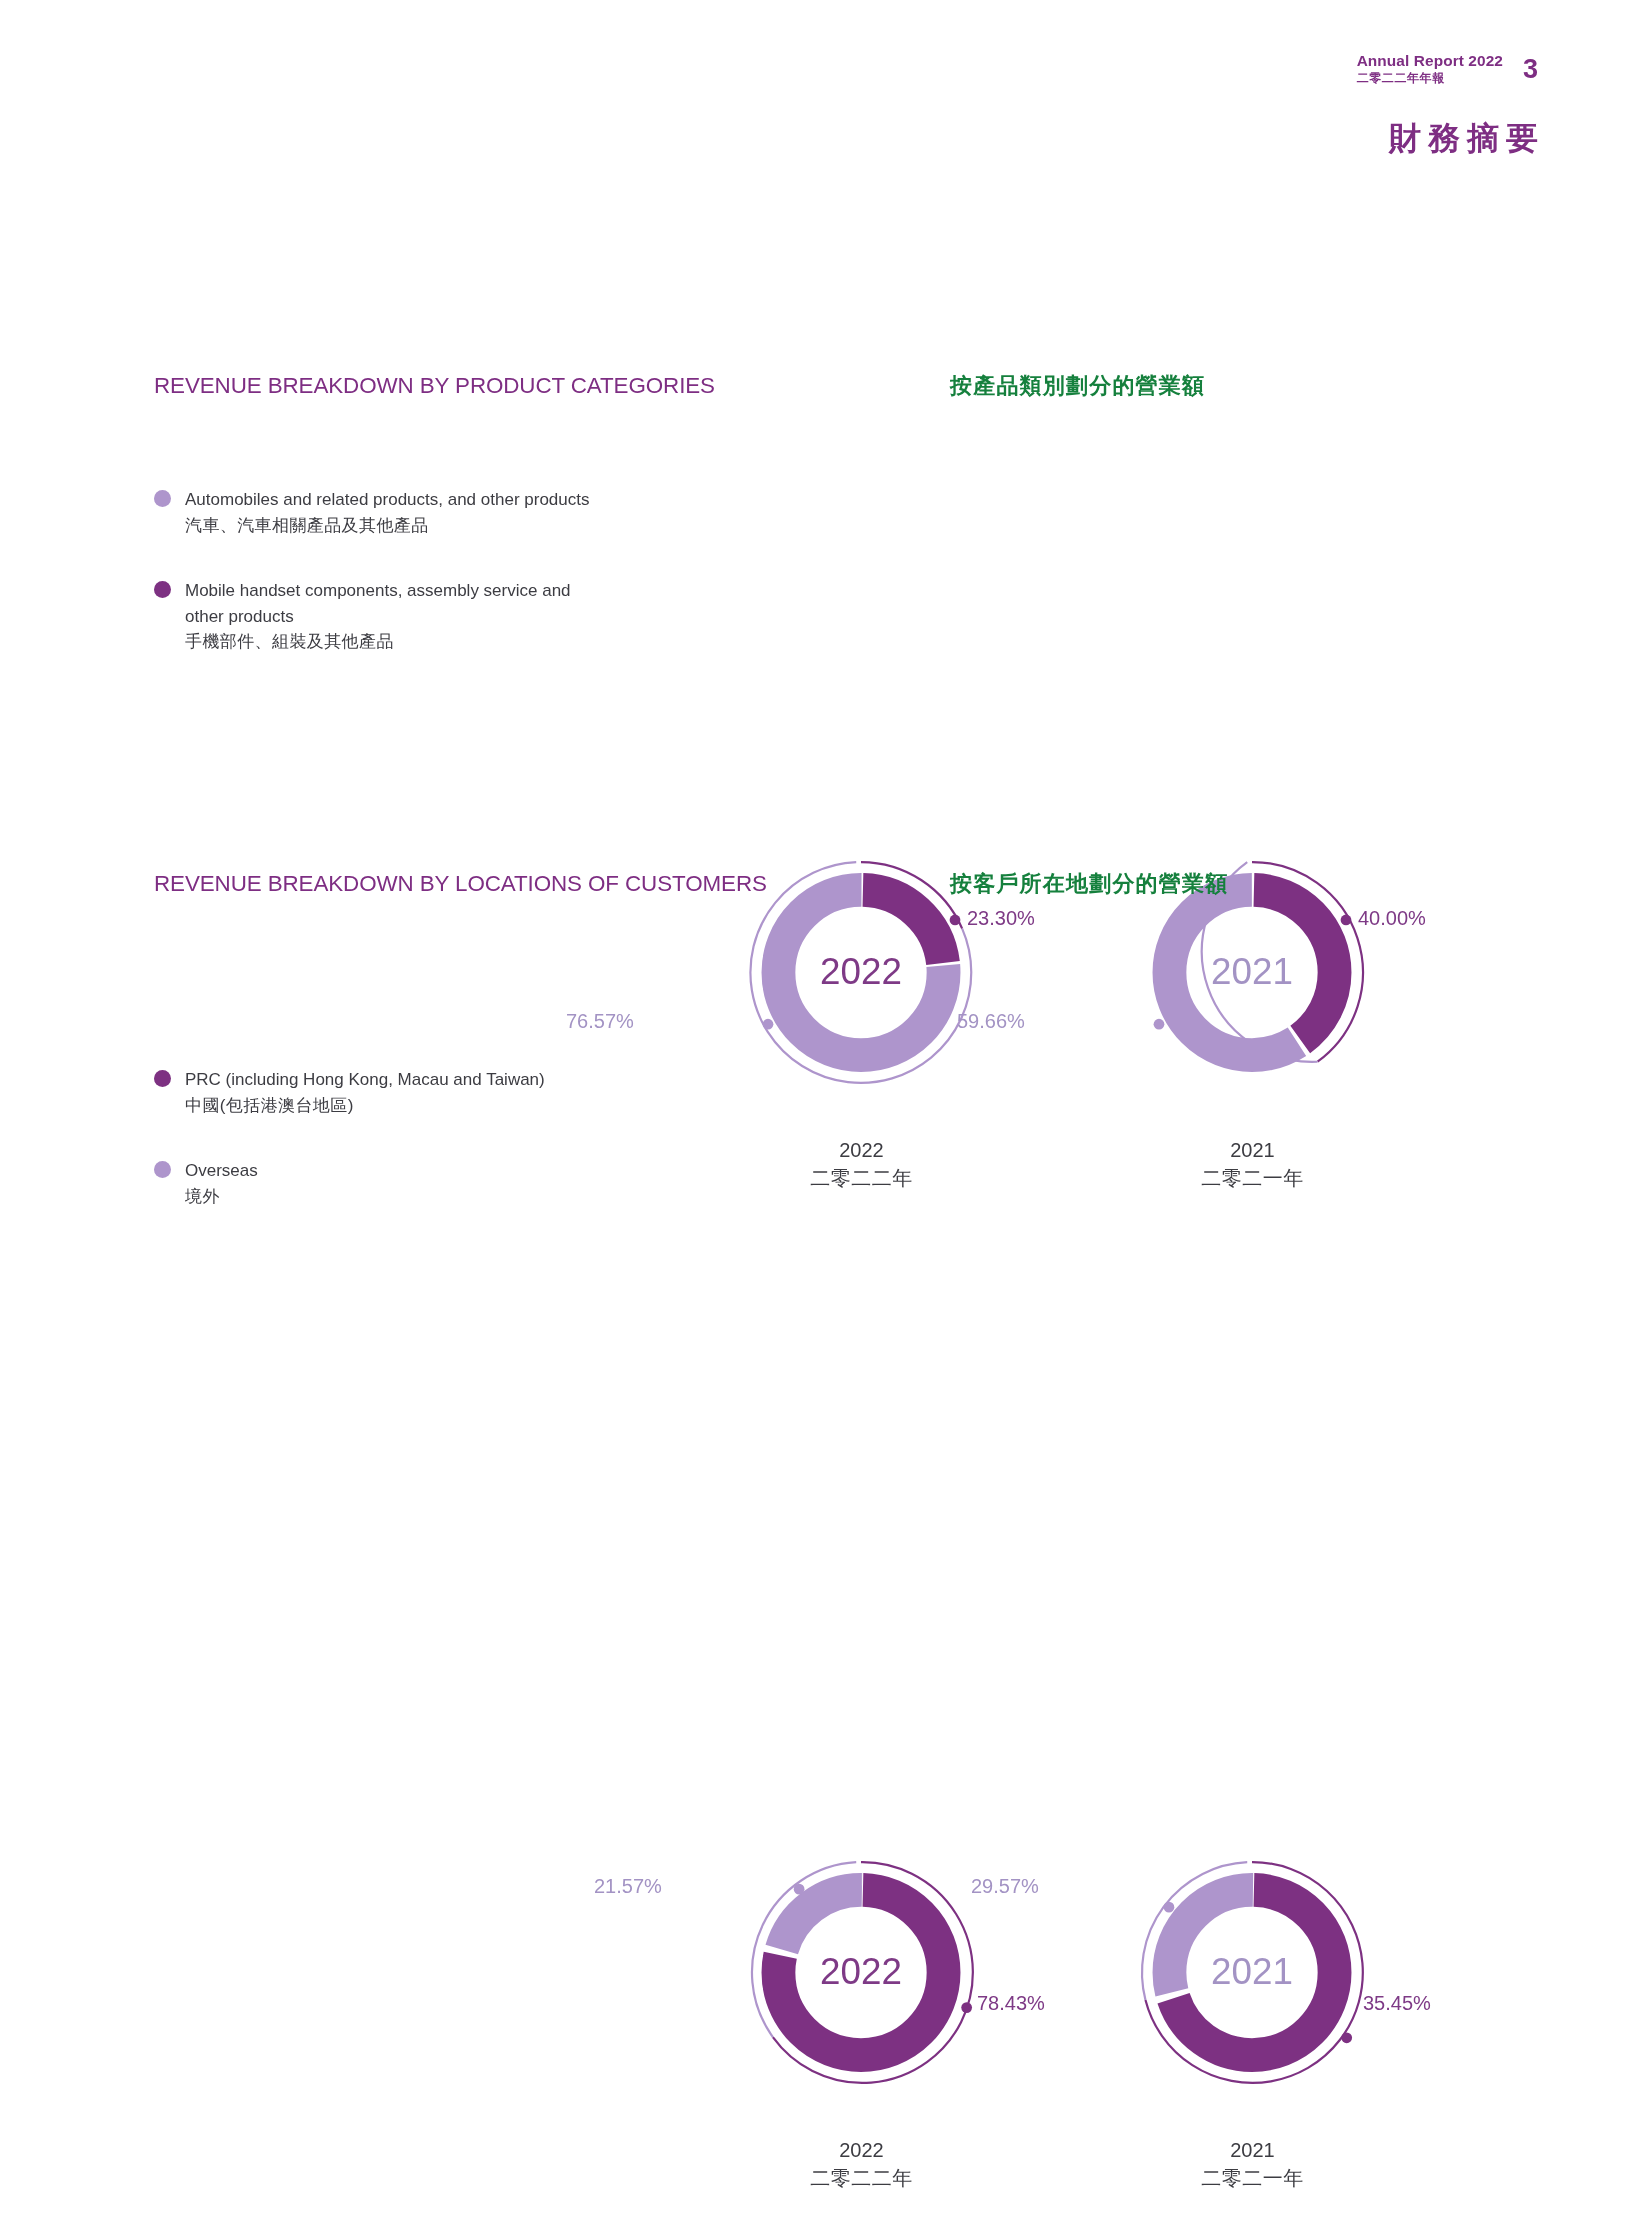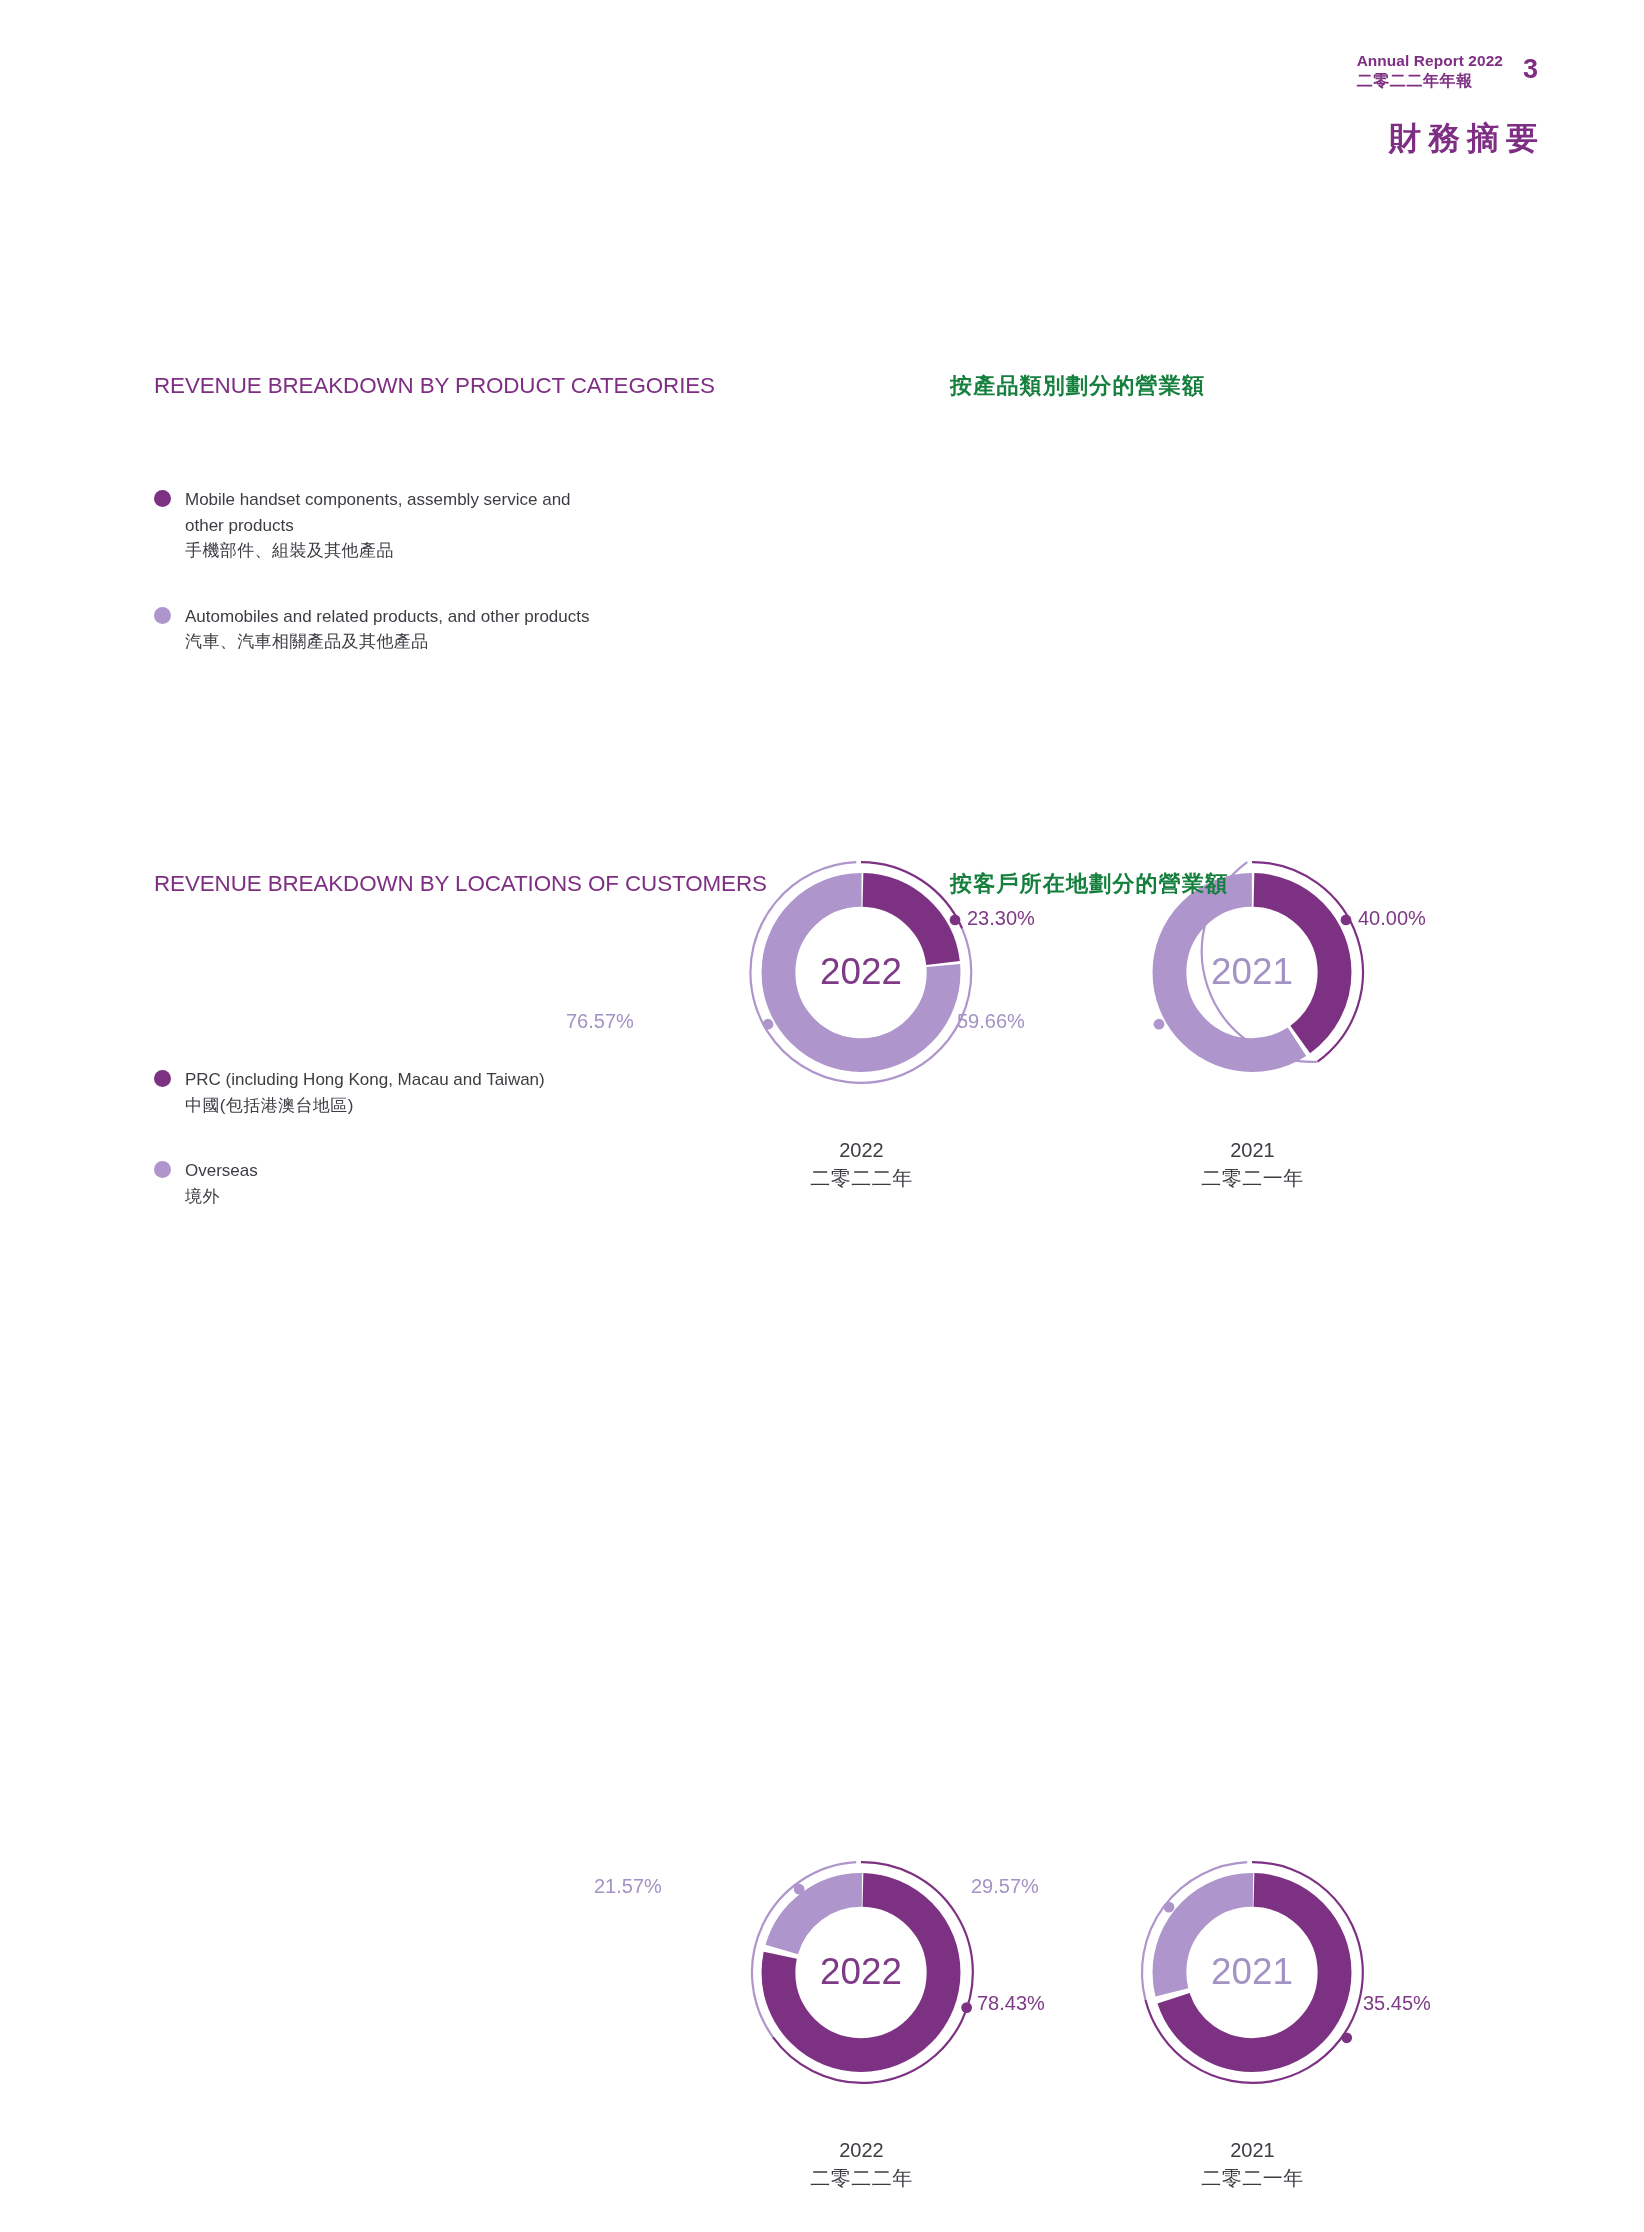--- a/index.html
+++ b/index.html
@@ -30,21 +30,21 @@
     line-height: 1.22;
   }
   .header-en {
     font-size: 15.4px;
     font-weight: bold;
     color: #7E2E83;
     letter-spacing: 0.1px;
     white-space: nowrap;
   }
   .header-zh {
-    font-size: 16px;
+    font-size: 12px;
     font-weight: bold;
     color: #7E2E83;
     letter-spacing: 0.6px;
     white-space: nowrap;
   }
   .page-number {
     font-size: 27px;
     font-weight: bold;
     color: #7E2E83;
     line-height: 1;
@@ -198,32 +198,32 @@
 </div>
 
 <div class="section" id="section-products">
   <div class="section-heading-row">
     <div class="heading-en">REVENUE BREAKDOWN BY PRODUCT CATEGORIES</div>
     <div class="heading-zh">按產品類別劃分的營業額</div>
   </div>
 
   <div class="legend" id="legend-products">
     <div class="legend-item">
+      <span class="legend-dot light"></span>
+      <span class="legend-text">
+        <span class="legend-en">Automobiles and related products, and other products</span><br>
+        <span class="legend-zh">汽車、汽車相關產品及其他產品</span>
+      </span>
+    </div>
+    <div class="legend-item">
       <span class="legend-dot dark"></span>
       <span class="legend-text">
         <span class="legend-en">Mobile handset components, assembly service and
 other products</span><br>
         <span class="legend-zh">手機部件、組裝及其他產品</span>
-      </span>
-    </div>
-    <div class="legend-item">
-      <span class="legend-dot light"></span>
-      <span class="legend-text">
-        <span class="legend-en">Automobiles and related products, and other products</span><br>
-        <span class="legend-zh">汽車、汽車相關產品及其他產品</span>
       </span>
     </div>
   </div>
 
   <div class="charts-row" id="charts-products">
 
     <div class="chart-unit" style="left:672px;">
       <div class="chart-svg-wrap">
         <svg width="378" height="299" viewBox="0 0 380 300">
 

